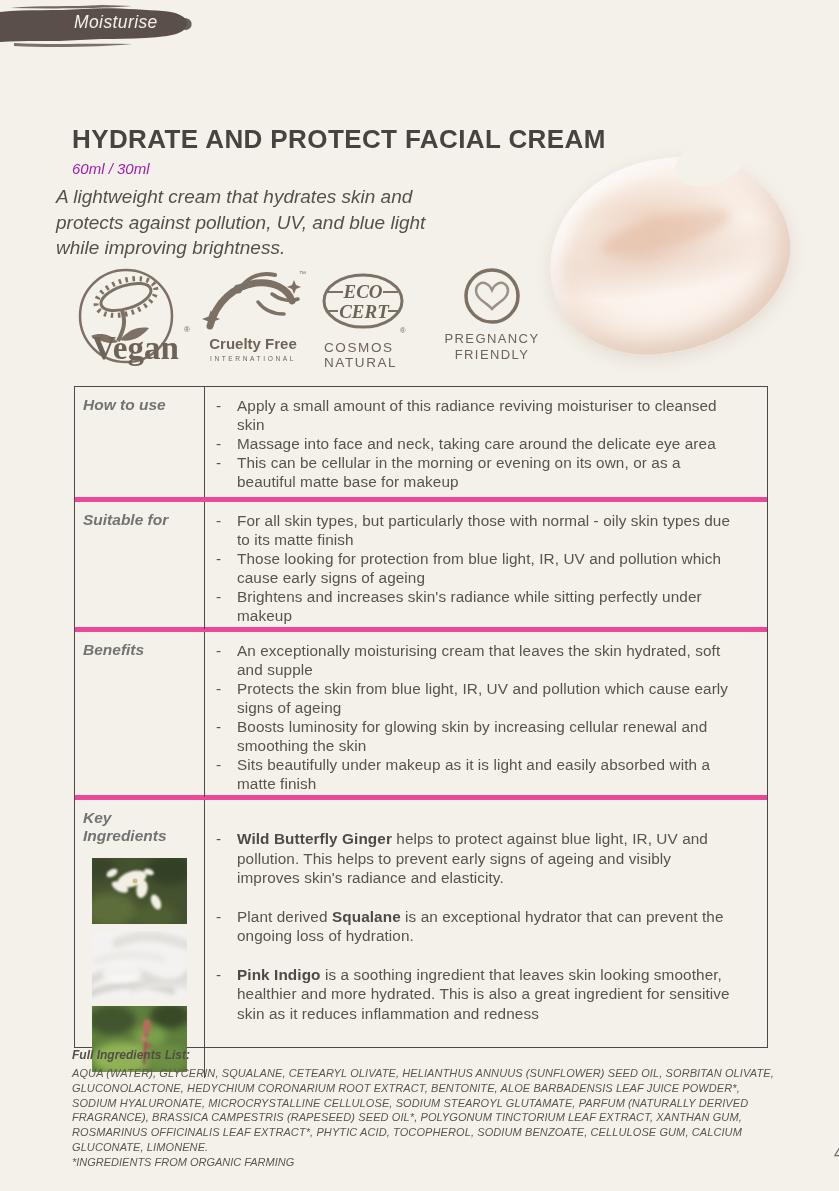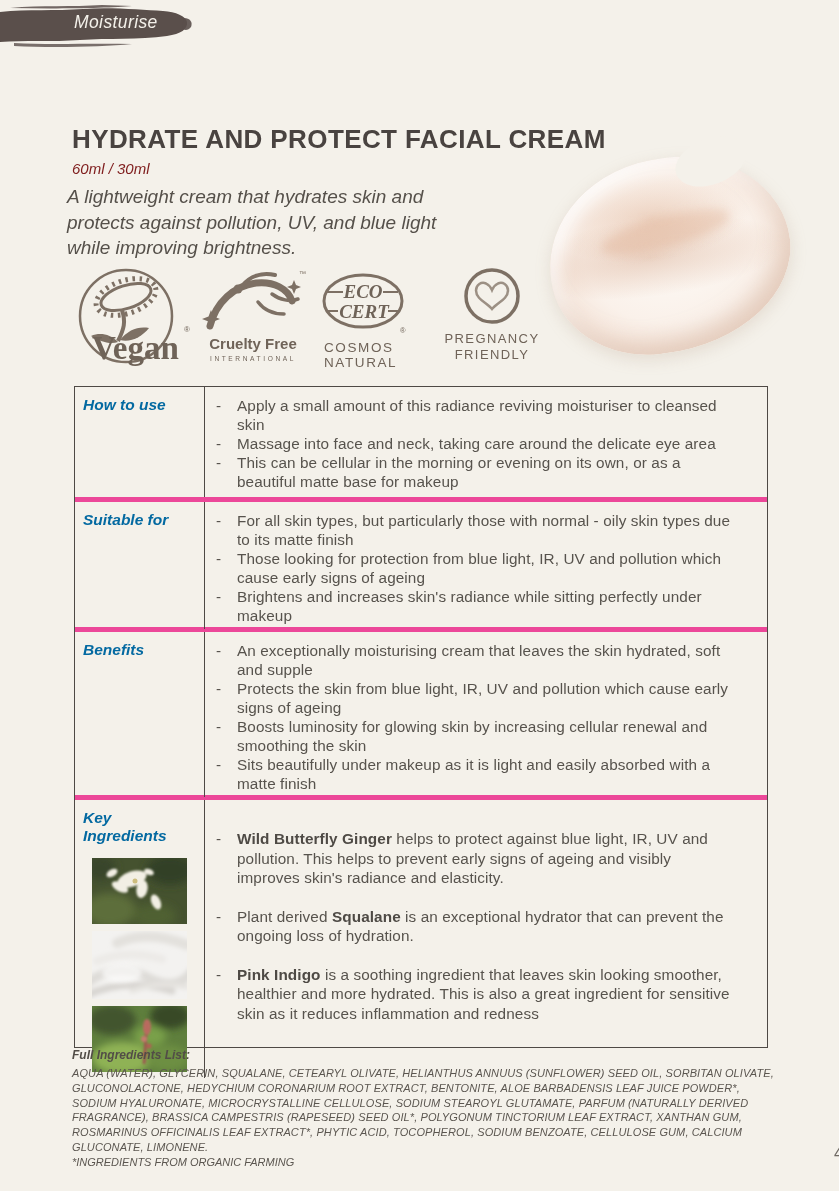--- a/index.html
+++ b/index.html
@@ -6,22 +6,22 @@
   body{width:839px;height:1191px;background:#f4f1ea;font-family:"Liberation Sans",sans-serif;color:#56524c;position:relative;overflow:hidden;}
   .page{position:absolute;inset:0;}
 
   
   .badge-wrap{position:absolute;left:0;top:60;width:196px;height:50px;}
   .badge-wrap svg{position:absolute;left:0;top:0;}
   .badge-label{position:absolute;left:74px;top:12px;font-style:italic;font-size:17.5px;letter-spacing:.4px;color:#f4f1ea;}
 
   
   .title{position:absolute;left:72px;top:124px;margin:0;font-size:26px;font-weight:bold;letter-spacing:.4px;color:#494340;}
-  .sizes{position:absolute;left:72px;top:160px;font-style:italic;font-size:15px;color:#7f1d1d;}
-  .desc{position:absolute;left:67px;top:184px;width:402px;margin:0;font-style:italic;font-size:19px;line-height:25.5px;color:#55504a;}
+  .sizes{position:absolute;left:72px;top:160px;font-style:italic;font-size:15px;color:#a21caf;}
+  .desc{position:absolute;left:56px;top:184px;width:402px;margin:0;font-style:italic;font-size:19px;line-height:25.5px;color:#55504a;}
 
   
   .smear{position:absolute;left:549px;top:158px;width:242px;height:194px;
     border-radius:52% 48% 58% 42% / 55% 50% 52% 45%;
     background:
       radial-gradient(ellipse 55% 30% at 44% 30%, rgba(219,168,136,.45), rgba(219,168,136,0) 75%),
       radial-gradient(ellipse 72% 26% at 42% 50%, rgba(210,158,128,.42), rgba(210,158,128,0) 78%),
       radial-gradient(ellipse at 50% 48%, #fdfaf6 0%, #faf1ea 50%, #f2ded1 82%, #f4e9e0 100%);
     transform:rotate(-7deg);
     box-shadow:0 5px 16px rgba(175,145,125,.22), inset -8px -12px 20px rgba(214,182,162,.5), inset 8px 10px 16px rgba(255,255,255,.85);}
@@ -33,21 +33,21 @@
   .logo-vegan{left:72px;top:266px;}
   .logo-bunny{left:198px;top:268px;}
   .logo-ecocert{left:320px;top:272px;}
   .logo-pregnancy{left:440px;top:268px;}
   .logo-stroke{stroke:#7d7064;fill:none;}
 
   
   .info-table{position:absolute;left:74px;top:386px;width:694px;border:1px solid #4e4945;box-sizing:border-box;}
   .trow{display:grid;grid-template-columns:130px 1fr;box-sizing:border-box;}
   .trow + .trow{border-top:5px solid #ec4899;}
-  .cell-label{border-right:1px solid #4e4945;padding:9px 6px 6px 8px;font-style:italic;font-weight:bold;font-size:15.5px;color:#0369a1;box-sizing:border-box;}
+  .cell-label{border-right:1px solid #4e4945;padding:9px 6px 6px 8px;font-style:italic;font-weight:bold;font-size:15.5px;color:#737373;box-sizing:border-box;}
   .cell-content{padding:9px 14px 4px 9px;box-sizing:border-box;}
   .r1{height:110px;} .r2{height:130px;} .r3{height:168px;} .r4{height:252px;}
   .bullet{display:flex;font-size:15.3px;line-height:19px;color:#57534d;letter-spacing:.1px;max-width:524px;}
   .bullet::before{content:"-";flex:0 0 auto;width:10px;margin-right:11px;margin-left:2px;}
   .ing{margin-bottom:19px;line-height:19.5px;}
   .ing-first{margin-top:20px;}
   .ing-last{margin-top:9px;}
   .ing b{color:#4e4a45;}
   .thumbs{margin:13px 0 0 9px;display:flex;flex-direction:column;gap:7px;}
   .thumb{width:95px;display:block;}

